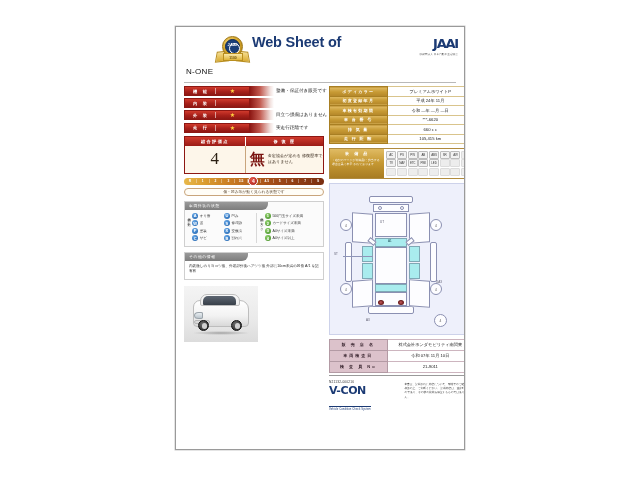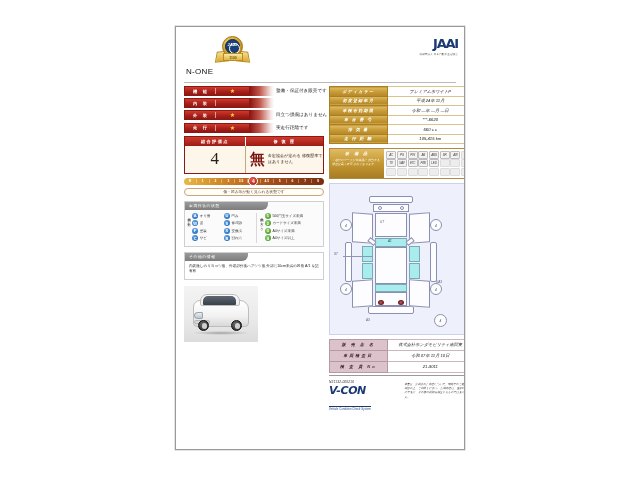--- a/index.html
+++ b/index.html
@@ -80,21 +80,21 @@
     position:absolute; left:10px; top:40px;
     font-size:8px; color:#111; letter-spacing:.3px;
   }
   .hdr-rule{
     position:absolute; left:8px; right:8px; top:55px; height:1px; background:#b9b9b9;
   }
 
   
   .cols{ position:absolute; left:8px; top:59px; width:274px; }
   .col-l{ position:absolute; left:0; top:0; width:140px; }
-  .col-r{ position:absolute; left:145px; top:0; width:145px;font-style:italic; }
+  .col-r{ position:absolute; left:145px; top:0; width:145px; }
 
   
   .cond-row{ position:relative; height:10px; margin-bottom:2.2px; }
   .cond-label{
     position:absolute; left:0; top:0; width:66px; height:10px;
     background:linear-gradient(180deg,#d03a2c 0%,#a8201a 55%,#8d1713 100%);
     border:.4px solid #8d1713;
     display:flex; align-items:center;
   }
   .cond-ja{
@@ -337,20 +337,21 @@
       <div class="jaai-emblem">
         <div class="ribbon-l"></div>
         <div class="ribbon-r"></div>
         <div class="emblem-ring"></div>
         <div class="emblem-core"></div>
         <div class="emblem-txt">JAAI</div>
         <div class="ribbon-c">1100</div>
       </div>
 
       <div class="title-block">
+        <div class="title-1">Web Sheet of</div>
       </div>
 
       <div class="jaai-logo">
         <div class="jaai-mark">JAAI</div>
         <div class="jaai-sub">一般財団法人 日本自動車査定協会</div>
       </div>
 
       <div class="model-name">N-ONE</div>
       <div class="hdr-rule"></div>
     </div>

